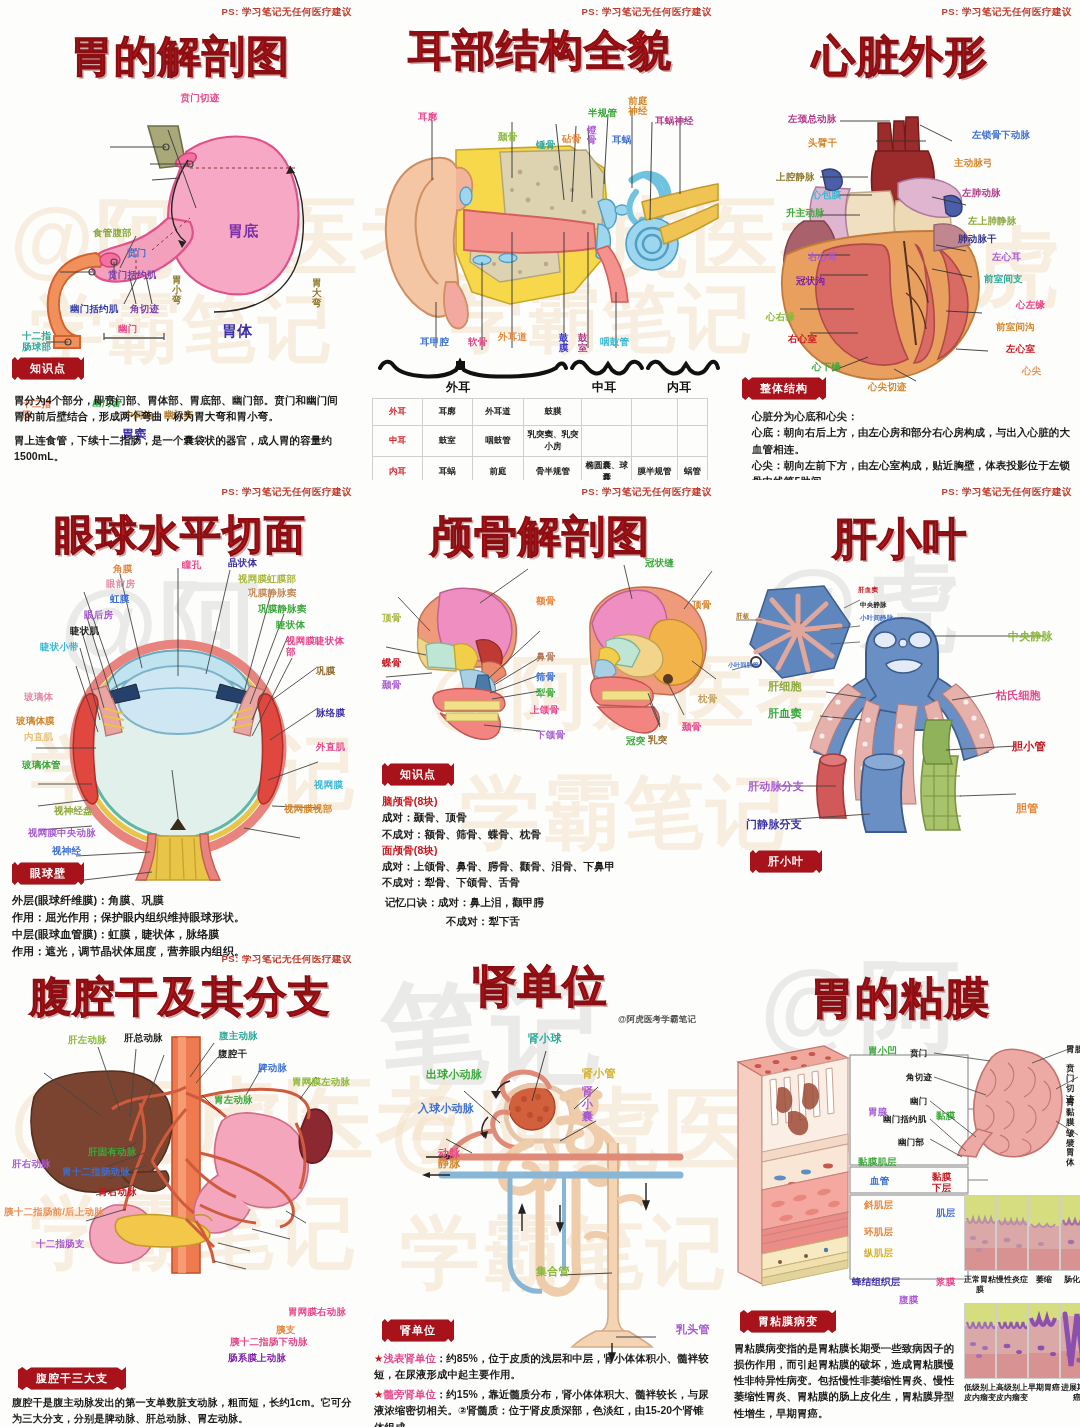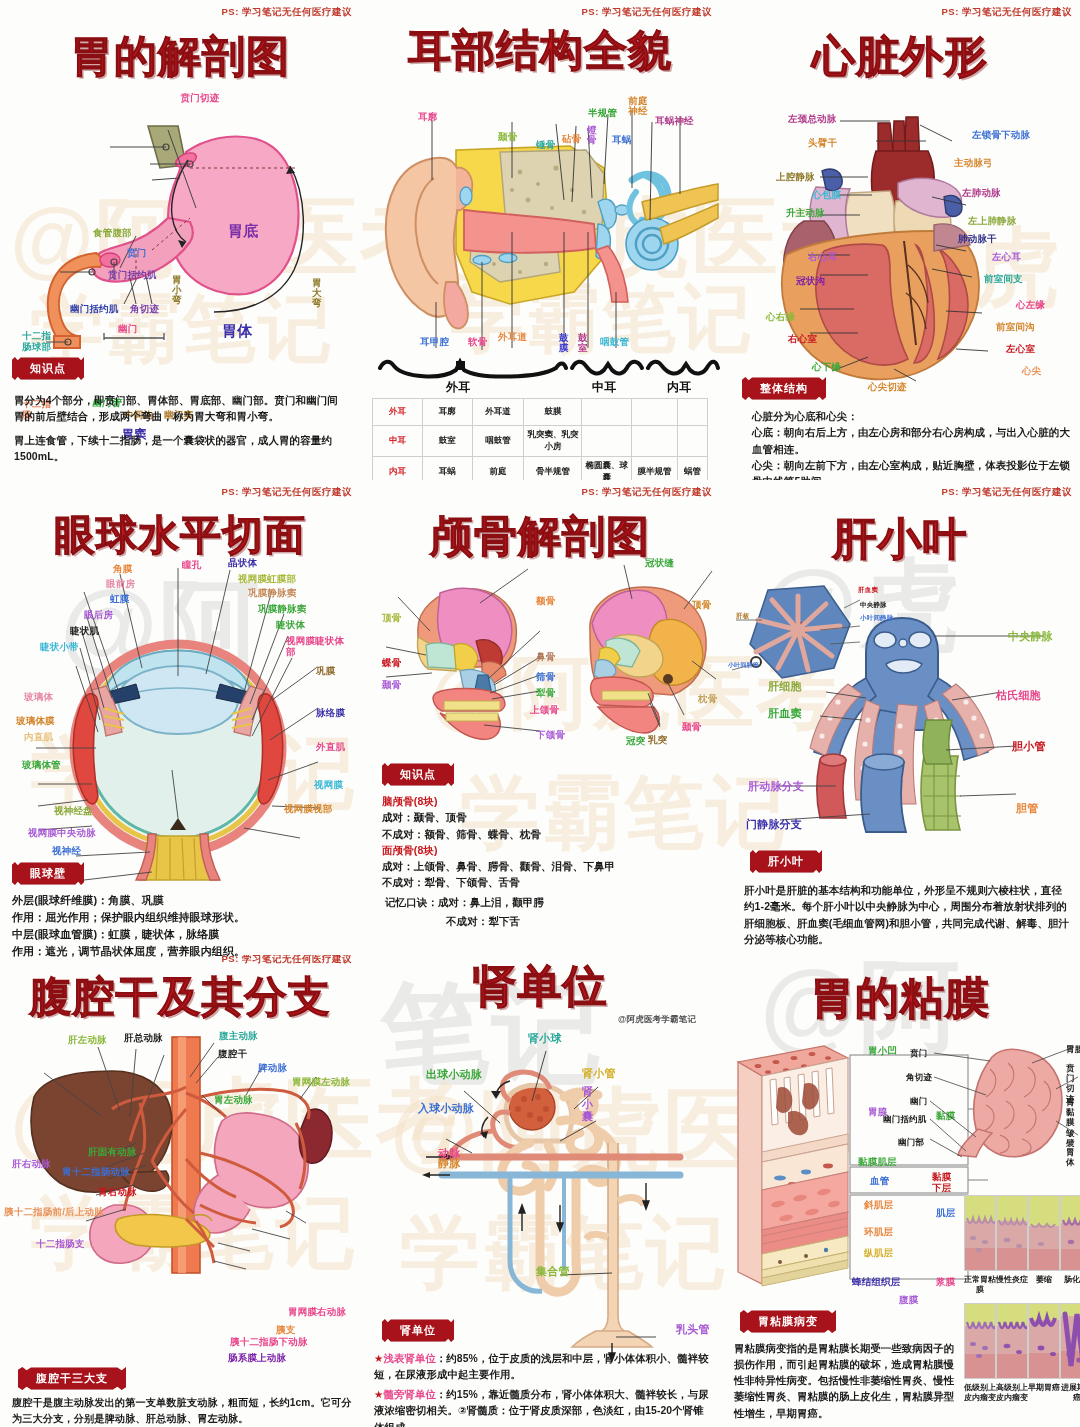--- a/index.html
+++ b/index.html
@@ -691,23 +691,20 @@
   <div class="lbl" style="left:288px;top:150px;color:#8ab83a;font-size:11px;">中央静脉</div>
   <div class="lbl" style="left:48px;top:200px;color:#8aa83a;font-size:11px;">肝细胞</div>
   <div class="lbl" style="left:276px;top:209px;color:#e8458a;font-size:11px;">枯氏细胞</div>
   <div class="lbl" style="left:48px;top:227px;color:#3aa83a;font-size:11px;">肝血窦</div>
   <div class="lbl" style="left:292px;top:260px;color:#c7161d;font-size:11px;">胆小管</div>
   <div class="lbl" style="left:28px;top:300px;color:#a85ad4;font-size:11px;">肝动脉分支</div>
   <div class="lbl" style="left:296px;top:322px;color:#e8853a;font-size:11px;">胆管</div>
   <div class="lbl" style="left:26px;top:338px;color:#3b2fa8;font-size:11px;">门静脉分支</div>
 
   <div class="ribbon" style="left:30px;top:370px;">肝小叶</div>
-  <div class="btext" style="left:24px;top:402px;width:326px;">
-    <p>肝小叶是肝脏的基本结构和功能单位，外形呈不规则六棱柱状，直径约1-2毫米。每个肝小叶以中央静脉为中心，周围分布着放射状排列的肝细胞板、肝血窦(毛细血管网)和胆小管，共同完成代谢、解毒、胆汁分泌等核心功能。</p>
-  </div>
 </div>
 
 <div class="panel" style="left:0;top:955px;width:360px;height:472px;">
   <div class="ps-note" style="top:-2px;">PS: 学习笔记无任何医疗建议</div>
   <div class="ptitle" style="top:14px;font-size:42px;">腹腔干及其分支</div>
 
   <svg width="360" height="245" style="top:78px;">
 
     <rect x="172" y="4" width="28" height="236" fill="#ef7a50" stroke="#c4542c" stroke-width="1.6"></rect>
     <rect x="178" y="4" width="8" height="236" fill="#f7a882" opacity=".75"></rect>

